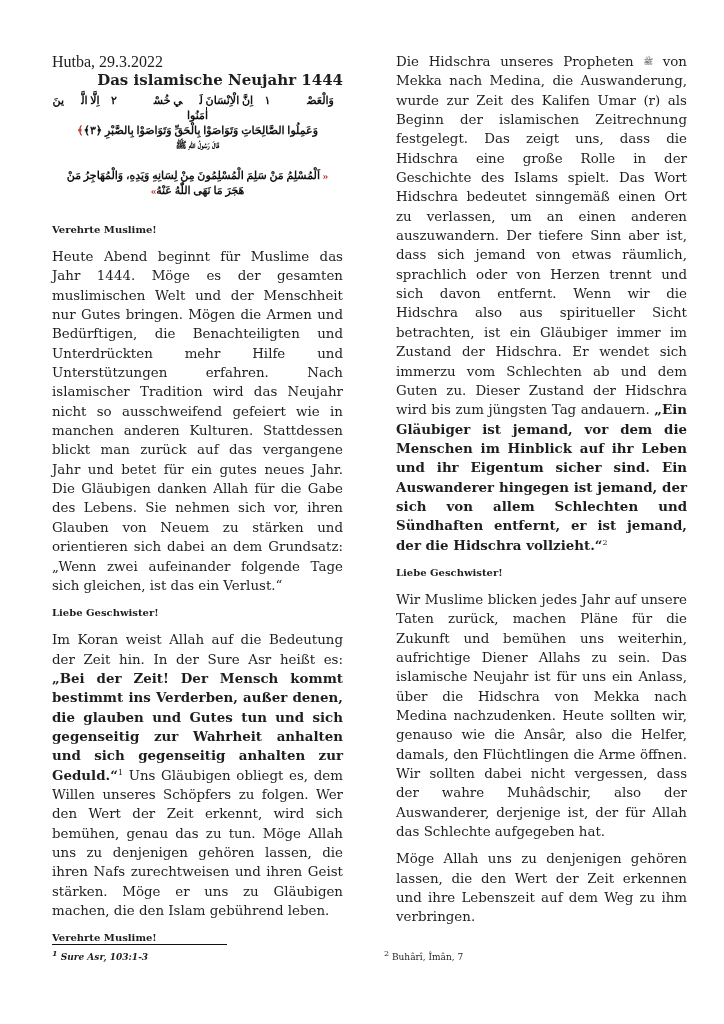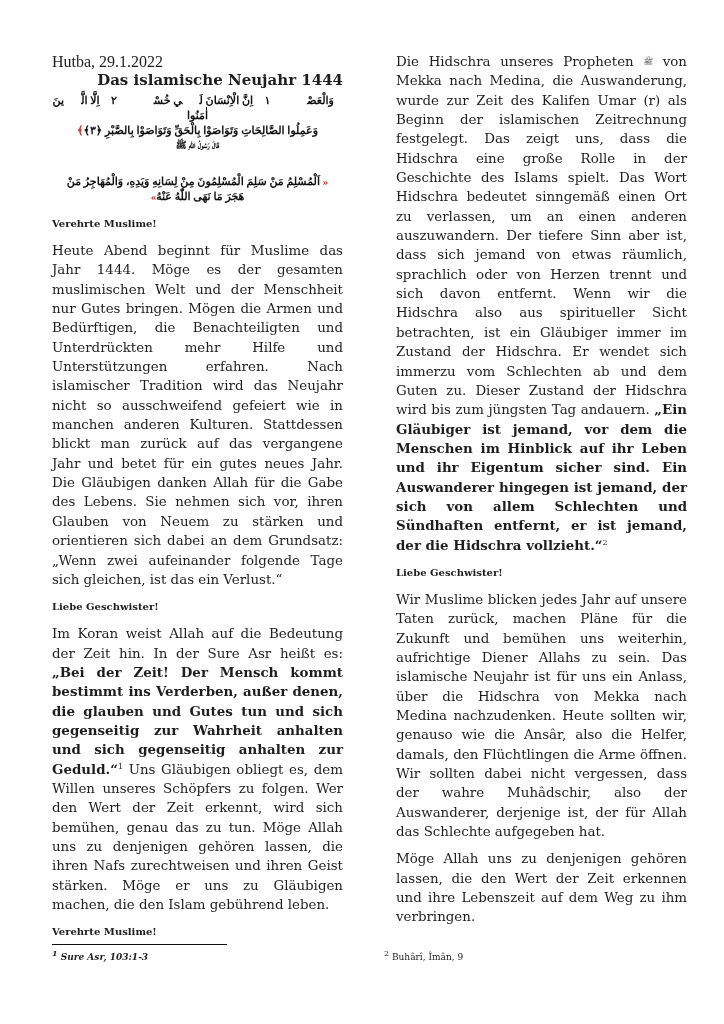--- a/index.html
+++ b/index.html
@@ -7,36 +7,36 @@
       font-family: "DejaVu Serif", "Liberation Serif", serif; color: #1e1e1e; }
     .col { position: absolute; top: 52px; width: 291px; font-size: 13.4px; line-height: 19.35px; }
     .col-left { left: 52px; }
     .col-right { left: 396px; }
     p { margin: 0 0 8px 0; text-align: justify; hyphens: none; }
     .date { font-size: 14.5px; line-height: 19px; margin: 0; font-family: "Liberation Serif", serif; font-size: 16px; }
     .title { font-weight: bold; font-size: 15px; line-height: 18px; margin: 0 0 4px 4px; text-align: right; }
     .arabic { direction: rtl; text-align: center; font-family: Liberation Serif, serif; font-weight: bold;
       font-size: 11px; line-height: 15px; margin: 0 0 0 0; color: #111; }
     .arabic .red { color: #c0392b; }
-    .arabic.small { font-size: 9px; line-height: 14px; margin-bottom: 22px; }
-    .arabic.hadith { margin-bottom: 10px; }
+    .arabic.small { font-size: 9px; line-height: 14px; margin-bottom: 16px; }
+    .arabic.hadith { margin-bottom: 22px; }
     h3 { font-size: 10px; font-weight: bold; margin: 0 0 8px 0; line-height: 19px; }
     b { font-weight: bold; }
     sup { font-size: 8px; vertical-align: super; line-height: 0; }
     .saw { font-family: "DejaVu Sans", sans-serif; font-size: 8px; vertical-align: 2px; }
     .fn-rule { position: absolute; left: 52px; top: 944px; width: 175px; height: 0; border-top: 1.5px solid #111; }
     .fn { position: absolute; top: 951px; font-size: 9px; line-height: 12px; font-family: "DejaVu Serif", serif; }
     .fn1 { left: 52px; font-weight: bold; font-style: italic; }
     .fn2 { left: 384px; }
   </style>
 </head>
 <body>
 
 <div class="col col-left">
-  <p class="date">Hutba, 29.1.2022</p>
+  <p class="date">Hutba, 29.3.2022</p>
   <div class="title">Das islamische Neujahr 1444</div>
 
   <div class="arabic">
     <span class="red">﴿</span><span>وَالْعَصْرِۙ ﴿١﴾ اِنَّ الْاِنْسَانَ لَفٖي خُسْرٍۙ ﴿٢﴾ اِلَّا الَّذٖينَ اٰمَنُوا</span><br>
     <span>وَعَمِلُوا الصَّالِحَاتِ وَتَوَاصَوْا بِالْحَقِّ وَتَوَاصَوْا بِالصَّبْرِ ﴿٣﴾</span><span class="red">﴾</span>
   </div>
   <div class="arabic small">قَالَ رَسُولُ اللّٰهِ ﷺ</div>
   <div class="arabic hadith">
     <span class="red">«</span>
     <span>اَلْمُسْلِمُ مَنْ سَلِمَ الْمُسْلِمُونَ مِنْ لِسَانِهِ وَيَدِهِ، وَالْمُهَاجِرُ مَنْ</span><br>
@@ -52,13 +52,13 @@
 
 <div class="col col-right">
   <p><span>Die Hidschra unseres Propheten </span><span class="saw">ﷺ</span><span> von Mekka nach Medina, die Auswanderung, wurde zur Zeit des Kalifen Umar (r) als Beginn der islamischen Zeitrechnung festgelegt. Das zeigt uns, dass die Hidschra eine große Rolle in der Geschichte des Islams spielt. Das Wort Hidschra bedeutet sinngemäß einen Ort zu verlassen, um an einen anderen auszuwandern. Der tiefere Sinn aber ist, dass sich jemand von etwas räumlich, sprachlich oder von Herzen trennt und sich davon entfernt. Wenn wir die Hidschra also aus spiritueller Sicht betrachten, ist ein Gläubiger immer im Zustand der Hidschra. Er wendet sich immerzu vom Schlechten ab und dem Guten zu. Dieser Zustand der Hidschra wird bis zum jüngsten Tag andauern. </span><b>„Ein Gläubiger ist jemand, vor dem die Menschen im Hinblick auf ihr Leben und ihr Eigentum sicher sind. Ein Auswanderer hingegen ist jemand, der sich von allem Schlechten und Sündhaften entfernt, er ist jemand, der die Hidschra vollzieht.“</b><sup>2</sup></p>
   <h3>Liebe Geschwister!</h3>
   <p>Wir Muslime blicken jedes Jahr auf unsere Taten zurück, machen Pläne für die Zukunft und bemühen uns weiterhin, aufrichtige Diener Allahs zu sein. Das islamische Neujahr ist für uns ein Anlass, über die Hidschra von Mekka nach Medina nachzudenken. Heute sollten wir, genauso wie die Ansâr, also die Helfer, damals, den Flüchtlingen die Arme öffnen. Wir sollten dabei nicht vergessen, dass der wahre Muhâdschir, also der Auswanderer, derjenige ist, der für Allah das Schlechte aufgegeben hat.</p>
   <p>Möge Allah uns zu denjenigen gehören lassen, die den Wert der Zeit erkennen und ihre Lebenszeit auf dem Weg zu ihm verbringen.</p>
 </div>
 
 <div class="fn-rule"></div>
 <div class="fn fn1"><sup>1</sup><span> Sure Asr, 103:1-3</span></div>
-<div class="fn fn2"><sup>2</sup><span> Buhârî, Îmân, 9</span></div>
+<div class="fn fn2"><sup>2</sup><span> Buhârî, Îmân, 7</span></div>
 
 </body></html>

